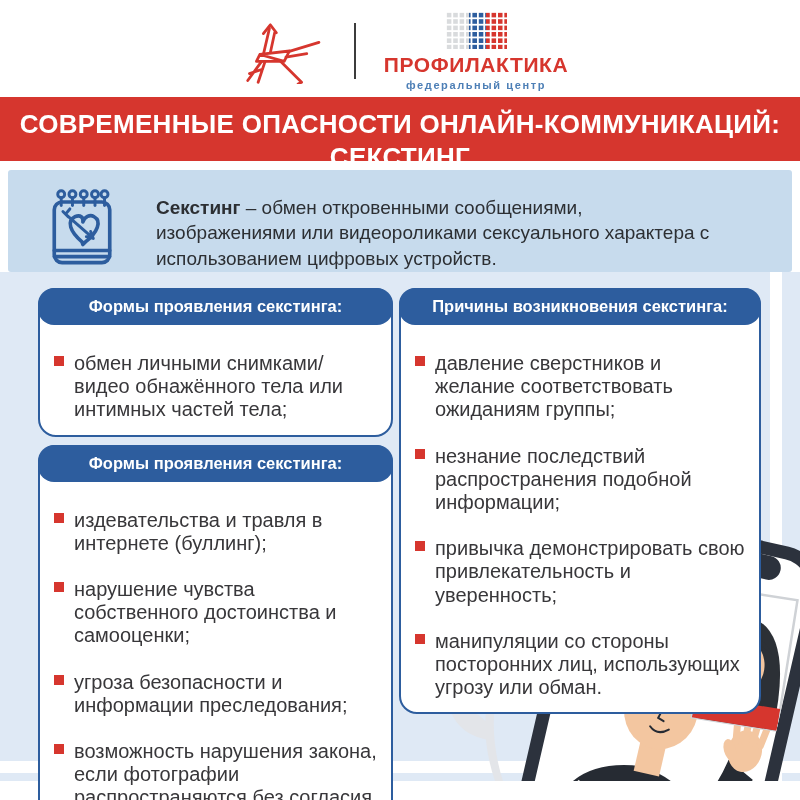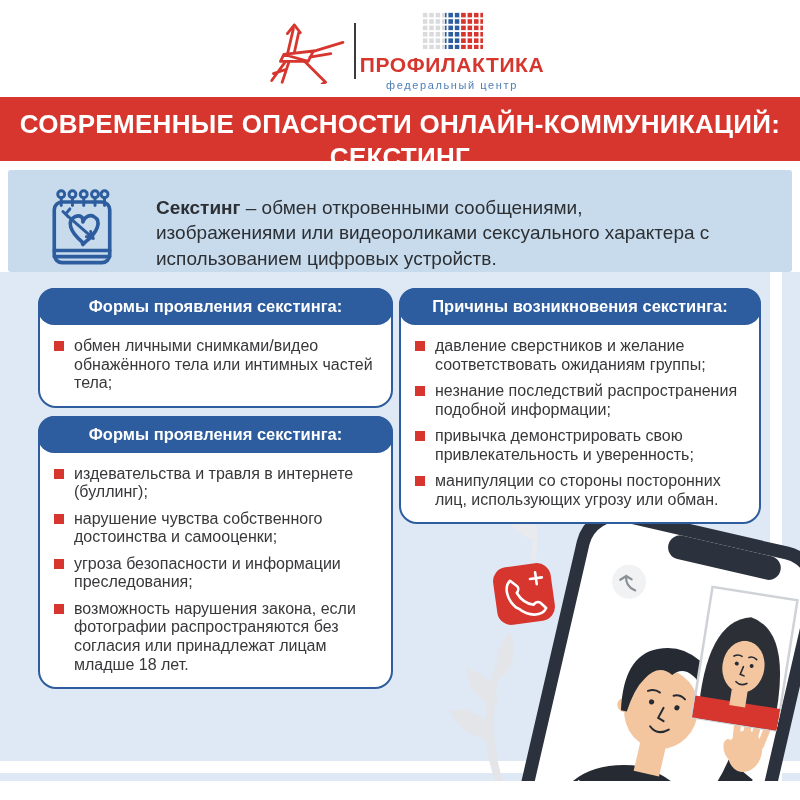--- a/index.html
+++ b/index.html
@@ -1,32 +1,32 @@
 <!DOCTYPE html>
 <html><head>
 <meta charset="utf-8">
 <style>
   html,body{margin:0;padding:0;width:800px;height:800px;overflow:hidden;background:#fff;
     font-family:"Liberation Sans","DejaVu Sans",sans-serif;}
   .page{position:relative;width:800px;height:800px;background:#fff;}
 
   
   .header{height:97px;display:flex;align-items:center;justify-content:center;background:#fff;}
-  .logo-row{display:flex;align-items:center;gap:4px;margin-top:4px;}
+  .logo-row{display:flex;align-items:center;gap:28px;margin-top:4px;}
   .chair-logo{width:94px;height:66px;}
   .logo-divider{width:2px;height:56px;background:#3c3c3c;}
   .brand{text-align:center;}
   .pixflag{width:62px;height:38px;margin:0 auto 4px;
     background-image:
       linear-gradient(to right,#fff 0 1.5px,transparent 1.5px 6.4px),
       linear-gradient(to bottom,#fff 0 1.5px,transparent 1.5px 6.4px),
       linear-gradient(to right,#d9dbdd 0 38%,#2d5d9e 38% 66%,#d6362e 66% 100%);
     background-size:6.4px 6.4px,6.4px 6.4px,100% 100%;}
   .brand-title{font-size:21px;font-weight:bold;color:#d6362e;letter-spacing:.6px;}
-  .brand-sub{font-size:11px;color:#4d7fb6;letter-spacing:1.6px;margin-top:2px;}
+  .brand-sub{font-size:11px;color:#4d7fb6;letter-spacing:1.6px;margin-top:2px;font-weight:bold;}
 
   
   .banner{height:64px;background:#d6362e;color:#fff;text-align:center;
     font-weight:bold;font-size:26px;line-height:1.27;padding-top:11px;
     letter-spacing:.3px;box-sizing:border-box;}
 
   
   .definition{margin:9px 8px 0;height:102px;background:#c7dbed;border-radius:3px;
     display:flex;align-items:flex-end;}
   .def-icon-box{width:148px;display:flex;justify-content:center;flex:none;}
@@ -42,21 +42,21 @@
     background-position:-30px -20px;}
   .columns{display:flex;gap:6px;padding:16px 32px 0 38px;position:relative;z-index:2;}
   .col-left{width:355px;flex:none;}
   .col-right{width:362px;flex:none;}
   .card{background:#fff;border:2px solid #2d5d9e;border-radius:18px;}
   .card + .card{margin-top:8px;}
   .pill{background:#2d5d9e;color:#fff;border-radius:16px;margin:-2px -2px 0;
     padding:9px 8px;text-align:center;font-size:16.5px;font-weight:bold;}
   .card ul{margin:0;padding:12px 14px 13px 14px;list-style:none;
     display:flex;flex-direction:column;gap:8px;}
-  .card li{display:flex;gap:10px;font-size:16px;line-height:1.16;color:#38373a;}
+  .card li{display:flex;gap:10px;font-size:20px;line-height:1.16;color:#38373a;margin-top:15px;}
   .blt{flex:none;width:10px;height:10px;background:#d6362e;margin-top:4px;}
 
   .phone-illustration{position:absolute;right:0;bottom:0;width:360px;height:281px;z-index:1;}
 </style>
 </head>
 <body>
 
 <div class="page">
 
   <div class="header">

